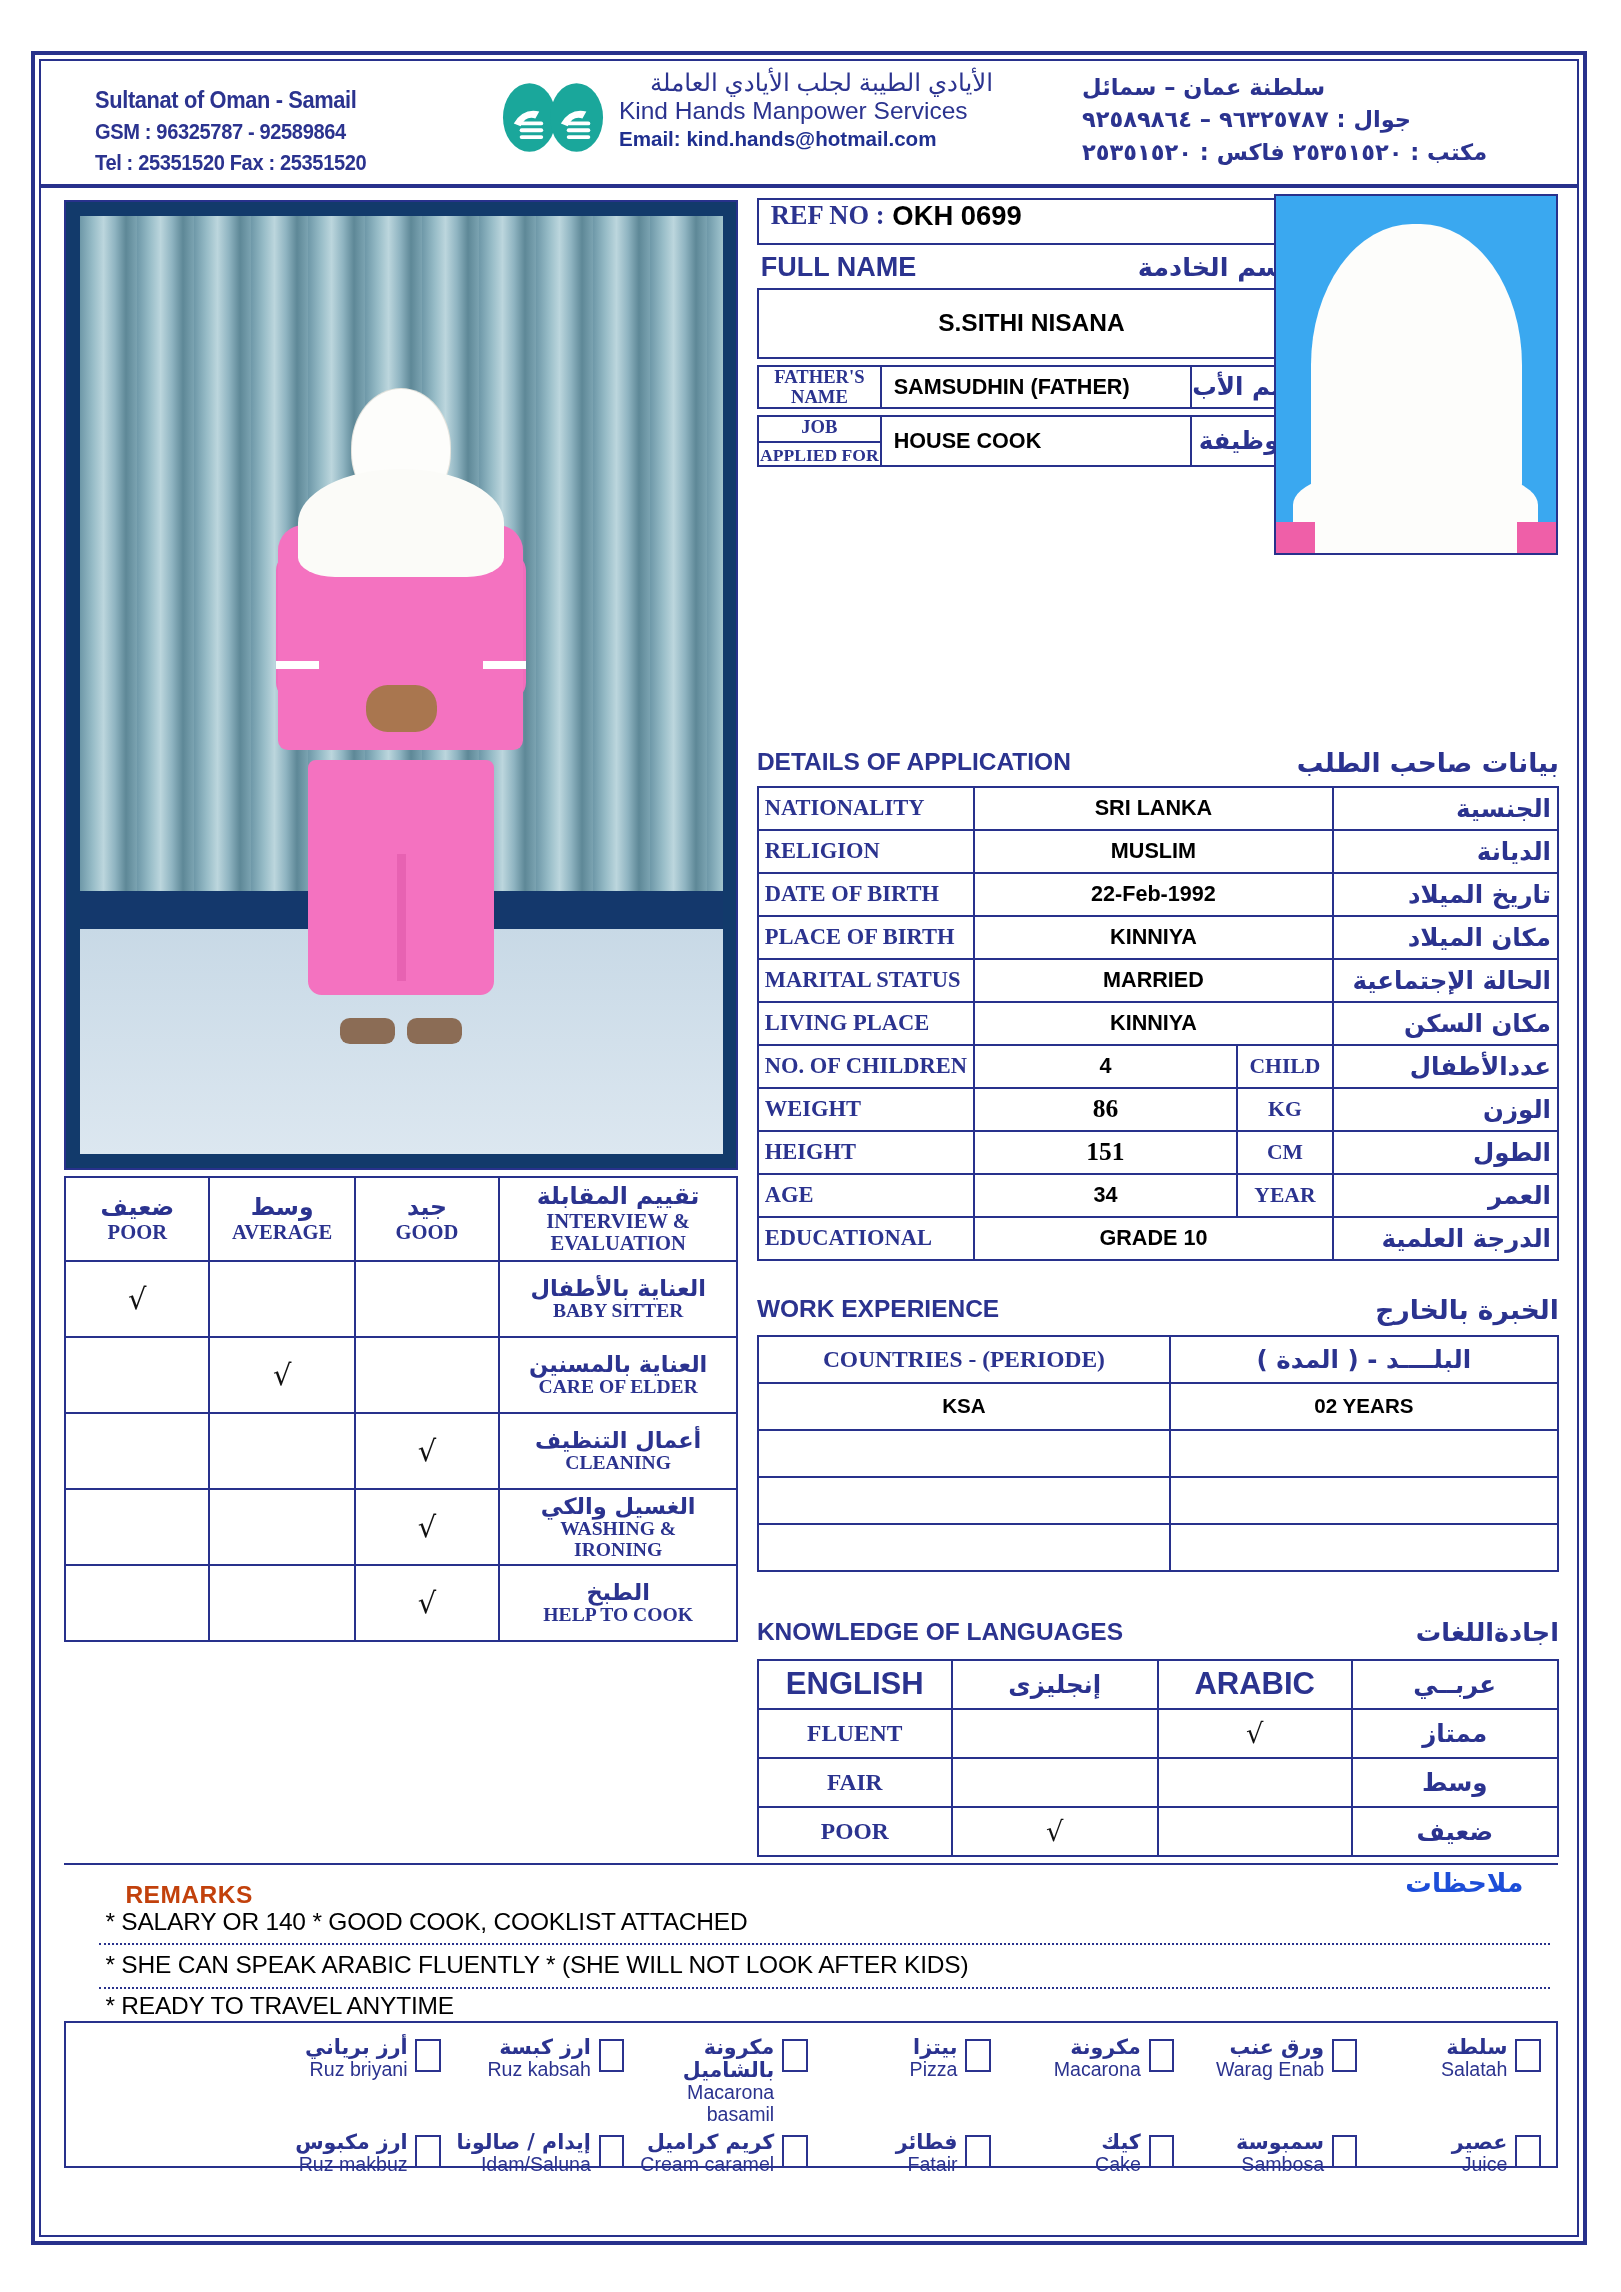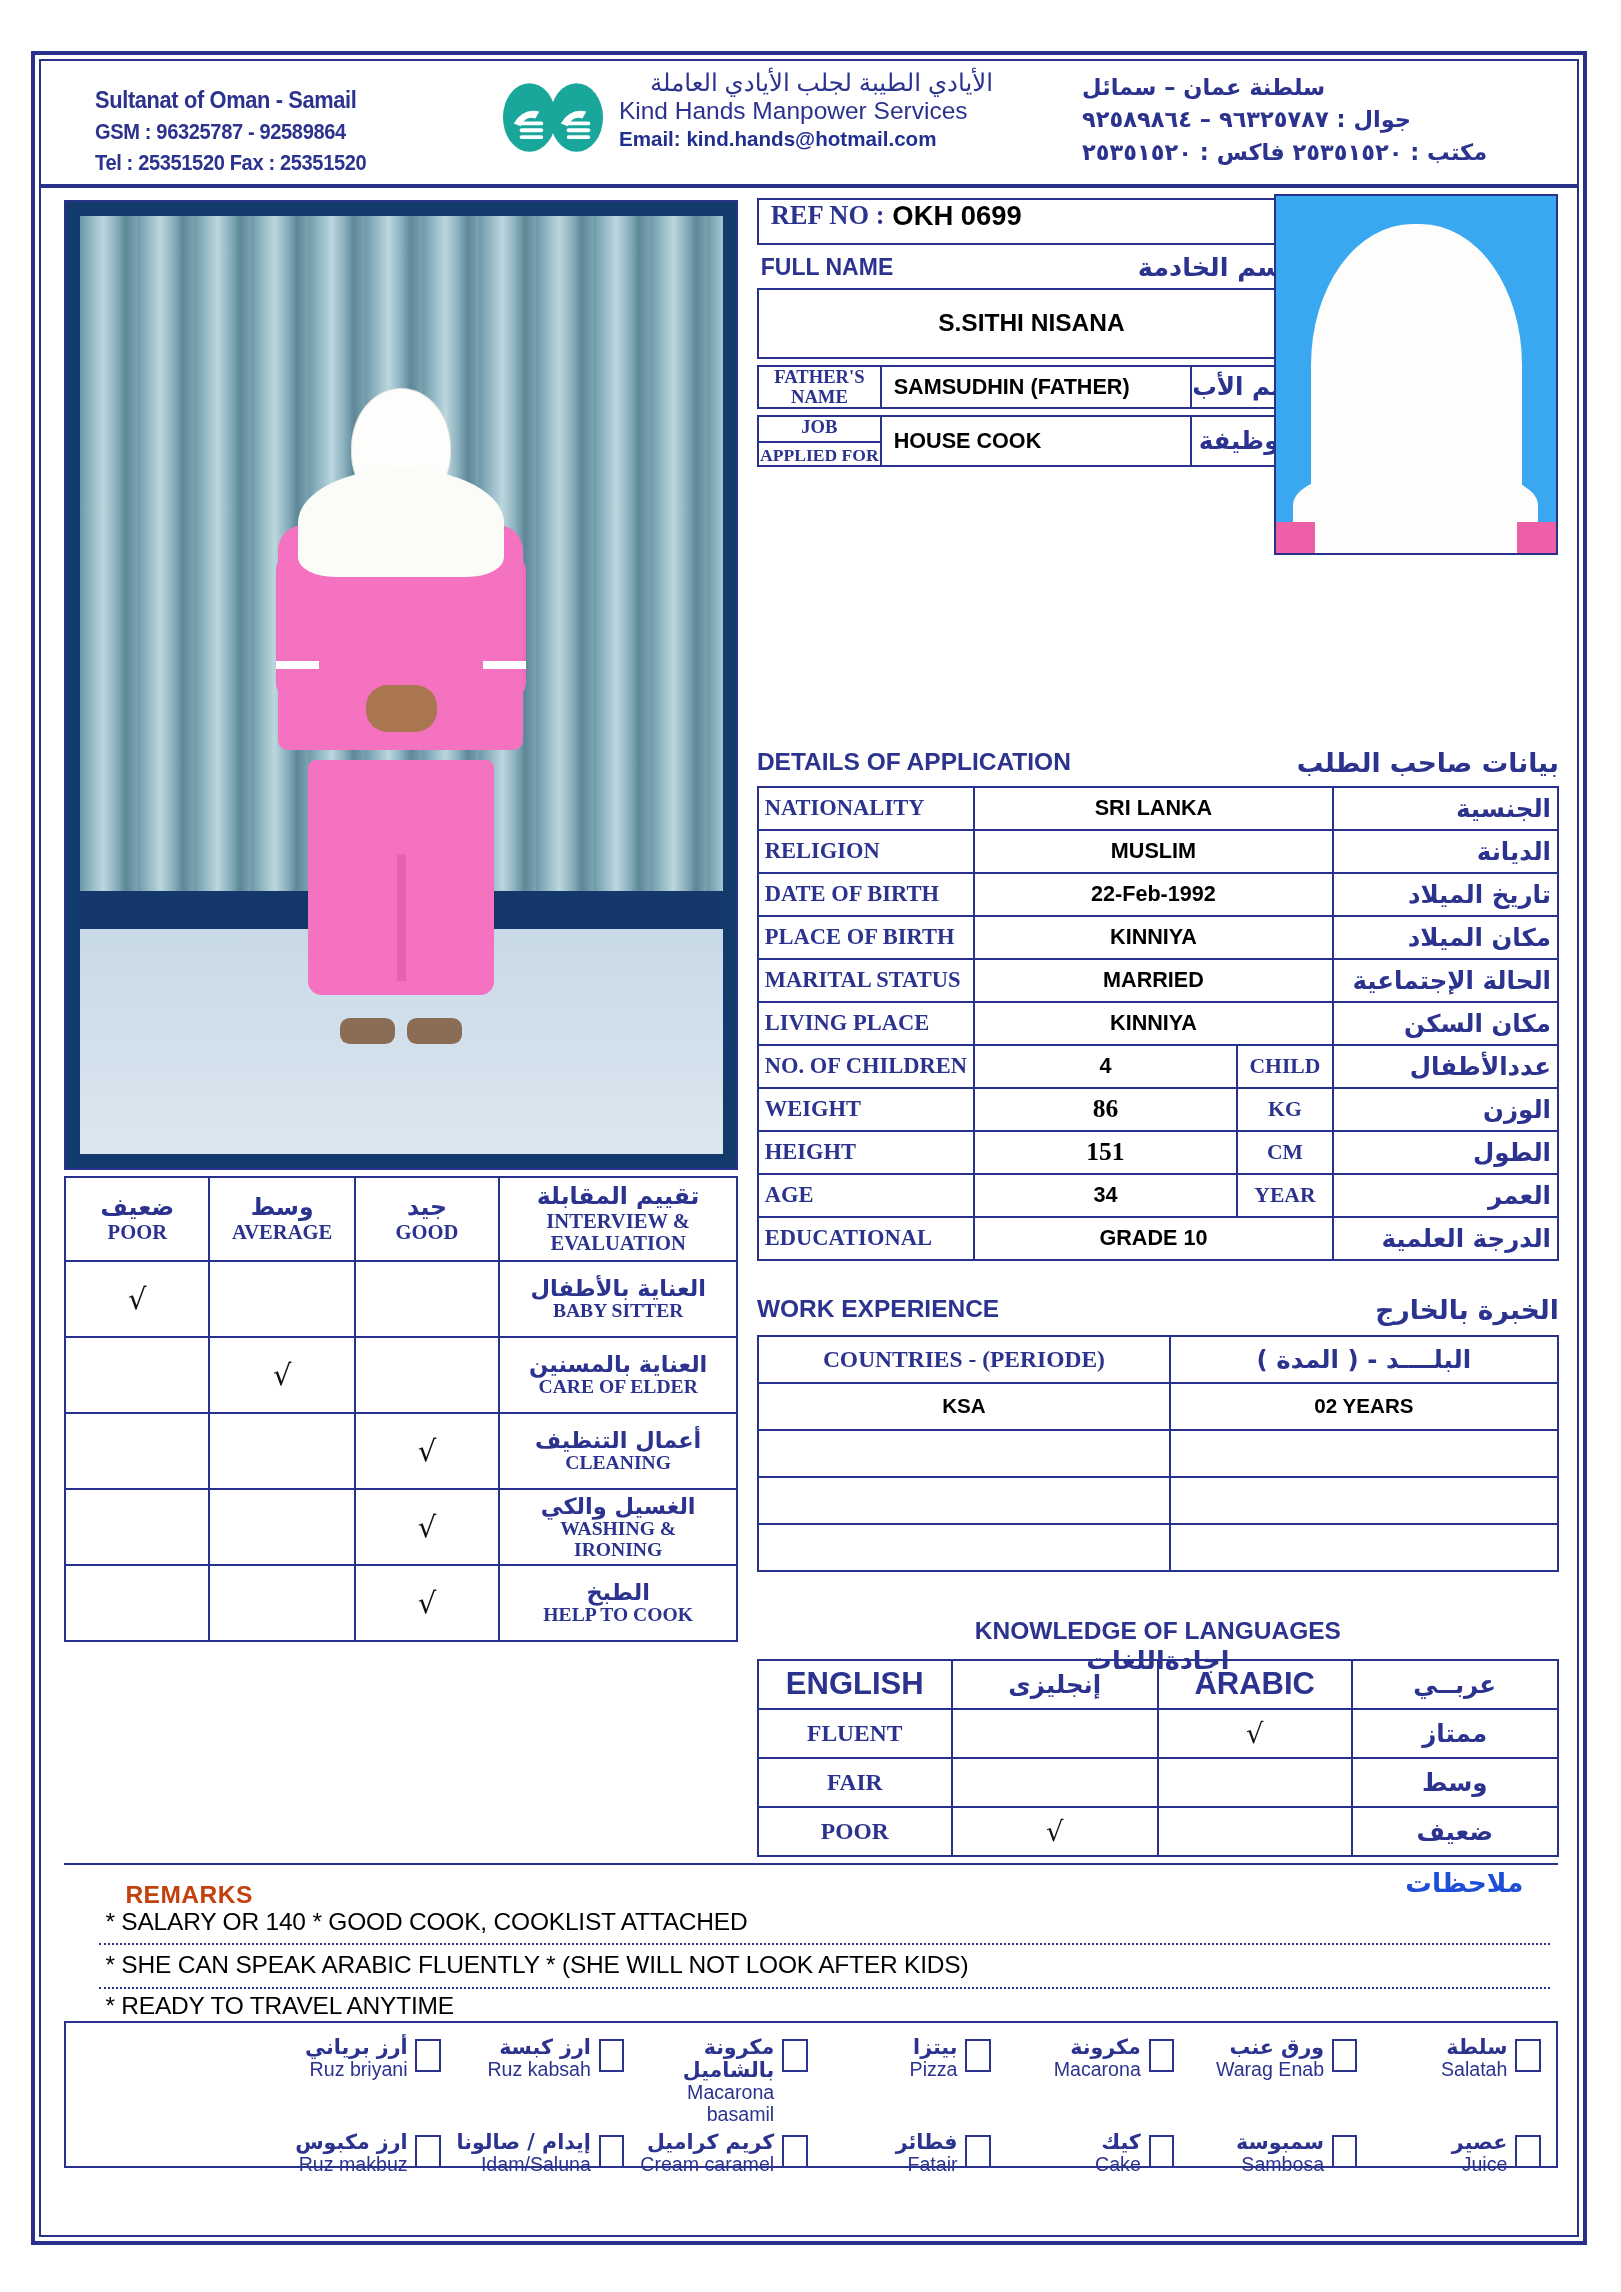--- a/index.html
+++ b/index.html
@@ -118,21 +118,21 @@
   .refno .lbl{
     font-family:"Liberation Serif", serif; font-weight:bold; font-size:26.5px; color:#2b338f;
   }
   .refno .val{
     font-family:"Liberation Sans", sans-serif; font-weight:bold; font-size:27.4px; color:#000;
   }
   .fullname-row{
     display:flex; align-items:center; justify-content:space-between;
     padding:3.9px 5.9px 2px 3.9px; height:37px;
   }
-  .fullname-row .en{font-size:23px;font-weight:bold;color:#2b338f;font-family:"Liberation Sans",sans-serif;}
+  .fullname-row .en{font-size:27px;font-weight:bold;color:#2b338f;font-family:"Liberation Sans",sans-serif;}
   .fullname-row .ar{font-size:25.5px;font-weight:bold;color:#2b338f;font-family:"DejaVu Sans",sans-serif;direction:rtl;}
   .namebox{height:71px;display:flex;align-items:center;justify-content:center;}
   .namebox span{font-size:24.5px;font-weight:bold;color:#000;}
 
   .two-col{display:flex;margin-top:5.9px;}
   .fld-label{
     width:125px; border:2px solid #28318c; box-sizing:border-box;
     display:flex;flex-direction:column;align-items:center;justify-content:center;
     font-family:"Liberation Serif",serif;font-weight:bold;font-size:18.6px;color:#2b338f;
     line-height:1.08; text-align:center;
@@ -237,21 +237,21 @@
     font-family:"Liberation Serif",serif;font-weight:bold;font-size:23.5px;color:#2b338f;width:412px;
   }
   .work-tbl td.h2{
     font-family:"DejaVu Sans",sans-serif;font-weight:bold;font-size:24.5px;color:#2b338f;direction:rtl;
   }
   .work-tbl td.c{font-size:20.6px;font-weight:bold;color:#000;}
 
   
   .lang-hdr{
     position:absolute;left:716px;top:1556px;width:802px;
-    display:flex;justify-content:space-between;align-items:center;flex-direction:column;
+    display:flex;justify-content:space-between;align-items:center;
   }
   .lang-hdr .en{font-size:24.5px;font-weight:bold;color:#2b338f;}
   .lang-hdr .ar{font-size:25.5px;font-weight:bold;color:#2b338f;font-family:"DejaVu Sans",sans-serif;direction:rtl;}
   .lang-tbl{
     position:absolute;left:716px;top:1598px;width:802px;border-collapse:collapse;
   }
   .lang-tbl td{border:2px solid #28318c;height:49px;box-sizing:border-box;text-align:center;}
   .lang-tbl td.k{
     width:184px;
     font-family:"Liberation Serif",serif;font-weight:bold;font-size:23.5px;color:#2b338f;

